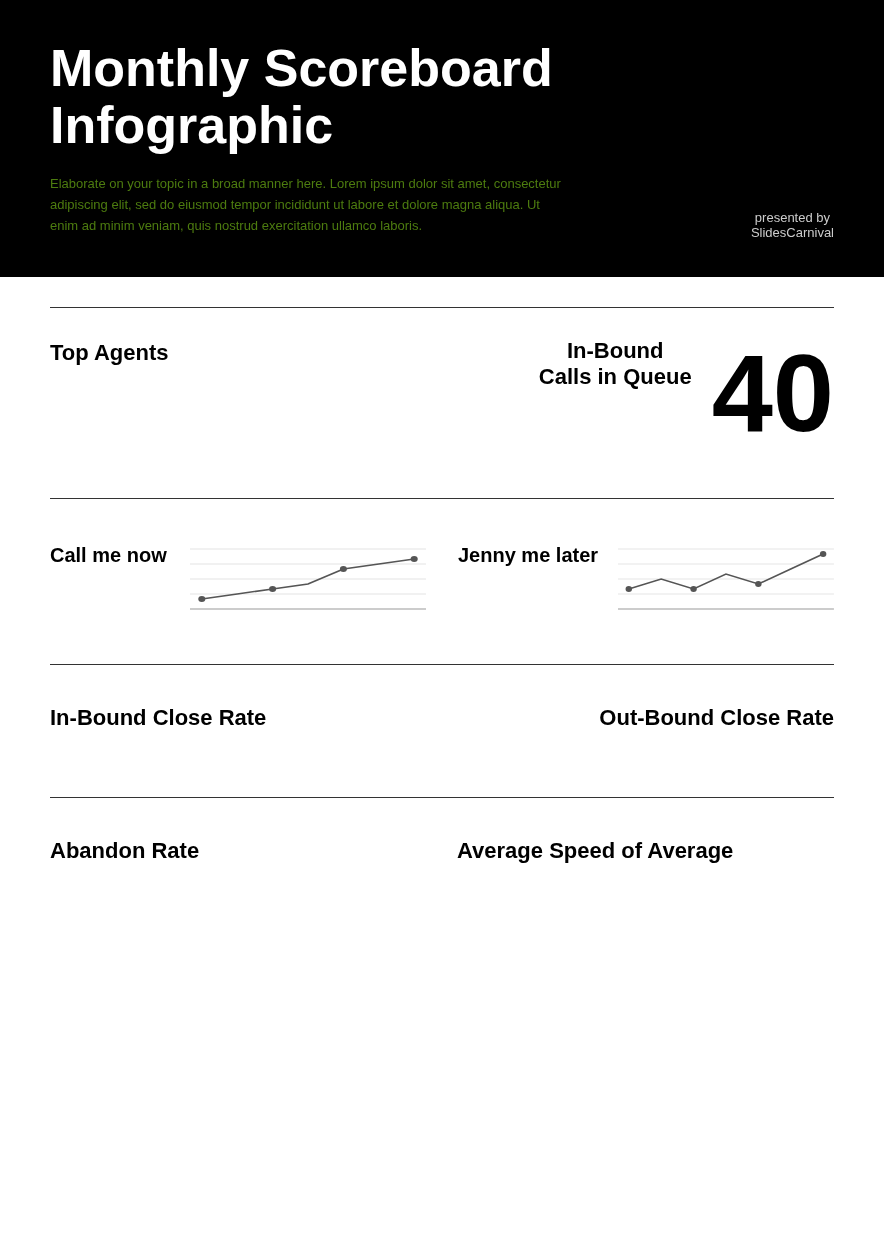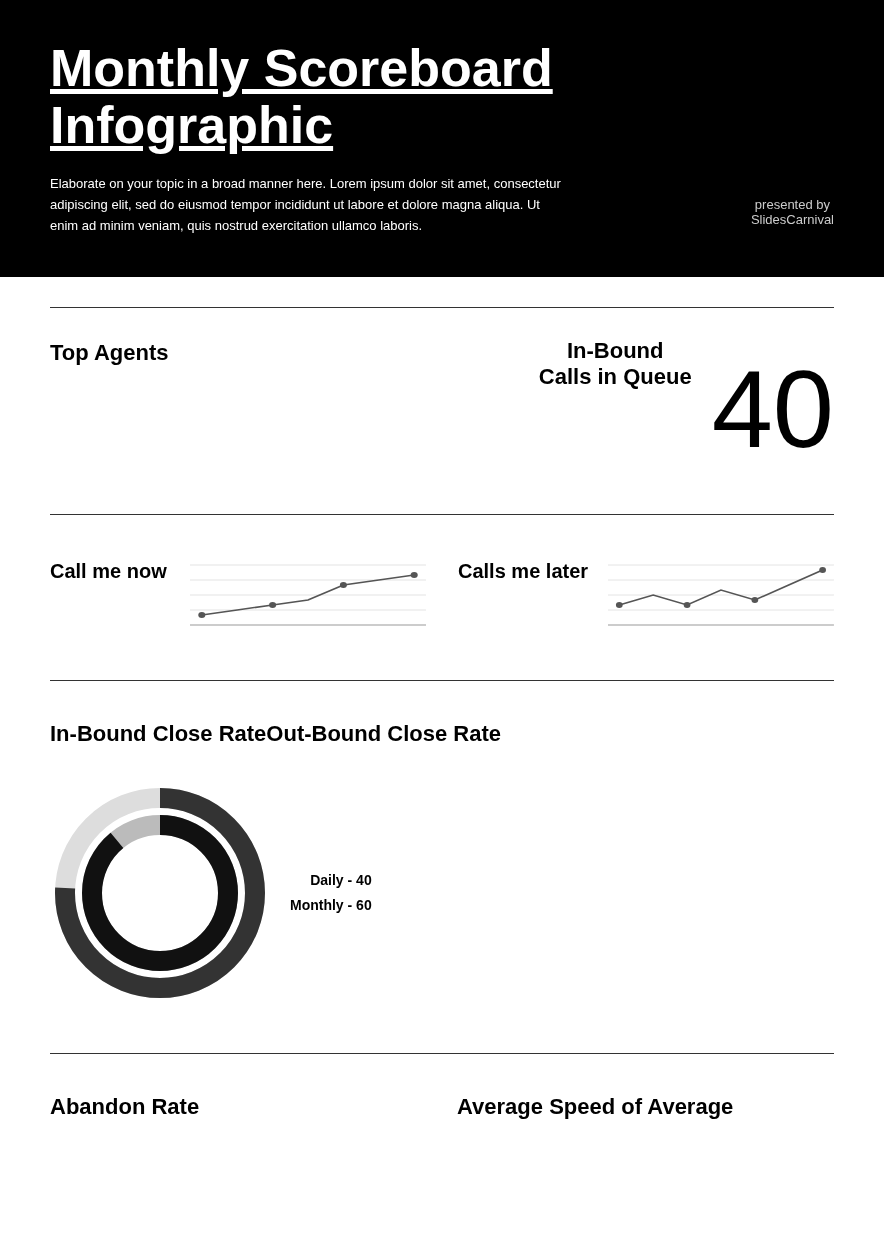--- a/index.html
+++ b/index.html
@@ -11,32 +11,31 @@
       color: #fff;
       padding: 40px 50px 40px 50px;
       position: relative;
       min-height: 270px;
     }
     .header-title {
       font-size: 52px;
       font-weight: 900;
       line-height: 1.1;
       margin-bottom: 20px;
-      text-decoration: underline;
     }
     .header-desc {
       font-size: 13px;
-      color: #ffffff;
+      color: #4d7c0f;
       max-width: 520px;
       line-height: 1.6;
     }
     .header-presented {
       position: absolute;
       right: 50px;
-      bottom: 50px;
+      bottom: 37px;
       text-align: center;
       font-size: 13px;
       color: #ccc;
     }
 
     
     .content {
       padding: 0 50px;
     }
 
@@ -74,23 +73,23 @@
       flex-direction: column;
       align-items: flex-start;
     }
     .inbound-queue-label {
       font-size: 22px;
       font-weight: 700;
       line-height: 1.2;
     }
     .inbound-queue-number {
       font-size: 110px;
-      font-weight: 400;
+      font-weight: 700;
       line-height: 1;
-      margin-top: 16px;
+      margin-top: 0px;
       margin-left: 20px;
     }
 
     
     .call-me-section {
       display: flex;
       align-items: flex-start;
       padding: 15px 0 20px 0;
       gap: 32px;
     }
@@ -115,23 +114,23 @@
       width: 100%;
       height: 100%;
     }
 
     
     .close-rate-section {
       padding: 20px 0 20px 0;
     }
     .close-rate-header {
       display: flex;
-      justify-content: flex-start;
+      justify-content: space-between;
       align-items: center;
-      margin-bottom: 36px;
+      margin-bottom: 16px;
     }
     .close-rate-title {
       font-size: 22px;
       font-weight: 700;
     }
     .close-rate-charts {
       display: flex;
       align-items: center;
       justify-content: space-between;
     }
@@ -228,21 +227,21 @@
           <circle cx="70" cy="55" r="3" fill="#555"></circle>
           <circle cx="130" cy="35" r="3" fill="#555"></circle>
           <circle cx="190" cy="25" r="3" fill="#555"></circle>
 
           <line x1="0" y1="75" x2="200" y2="75" stroke="#999" stroke-width="1"></line>
         </svg>
       </div>
     </div>
 
     <div class="call-me-block">
-      <div class="call-me-title">Calls me later</div>
+      <div class="call-me-title">Jenny me later</div>
       <div class="line-chart-container">
         <svg viewBox="0 0 200 80" preserveAspectRatio="none">
 
           <line x1="0" y1="15" x2="200" y2="15" stroke="#ccc" stroke-width="0.5"></line>
           <line x1="0" y1="30" x2="200" y2="30" stroke="#ccc" stroke-width="0.5"></line>
           <line x1="0" y1="45" x2="200" y2="45" stroke="#ccc" stroke-width="0.5"></line>
           <line x1="0" y1="60" x2="200" y2="60" stroke="#ccc" stroke-width="0.5"></line>
 
           <polyline points="10,55 40,45 70,55 100,40 130,50 160,35 190,20" fill="none" stroke="#555" stroke-width="1.5"></polyline>
 
@@ -260,36 +259,20 @@
   <hr class="section-divider">
 
   <div class="close-rate-section">
     <div class="close-rate-header">
       <div class="close-rate-title">In-Bound Close Rate</div>
       <div class="close-rate-title">Out-Bound Close Rate</div>
     </div>
     <div class="close-rate-charts">
 
 
-      <div class="donut-block" style="flex-direction:row-reverse;">
-        <div class="donut-labels-right">
-          <div>Daily - 40</div>
-          <div>Monthly - 60</div>
-        </div>
-        <svg class="donut-svg" viewBox="0 0 220 220">
-
-          <circle cx="110" cy="110" r="95" fill="none" stroke="#ddd" stroke-width="20"></circle>
-          <circle cx="110" cy="110" r="95" fill="none" stroke="#333" stroke-width="20" stroke-dasharray="452 145" stroke-dashoffset="0" transform="rotate(-90 110 110)"></circle>
-
-          <circle cx="110" cy="110" r="68" fill="none" stroke="#bbb" stroke-width="20"></circle>
-          <circle cx="110" cy="110" r="68" fill="none" stroke="#111" stroke-width="20" stroke-dasharray="380 47" stroke-dashoffset="0" transform="rotate(-90 110 110)"></circle>
-
-          <circle cx="110" cy="110" r="42" fill="#fff"></circle>
-        </svg>
-      </div>
     </div>
   </div>
 
   <hr class="section-divider">
 
   <div class="bottom-section">
 
     <div class="abandon-rate-block">
       <div class="section-title-bold">Abandon Rate</div>
 

